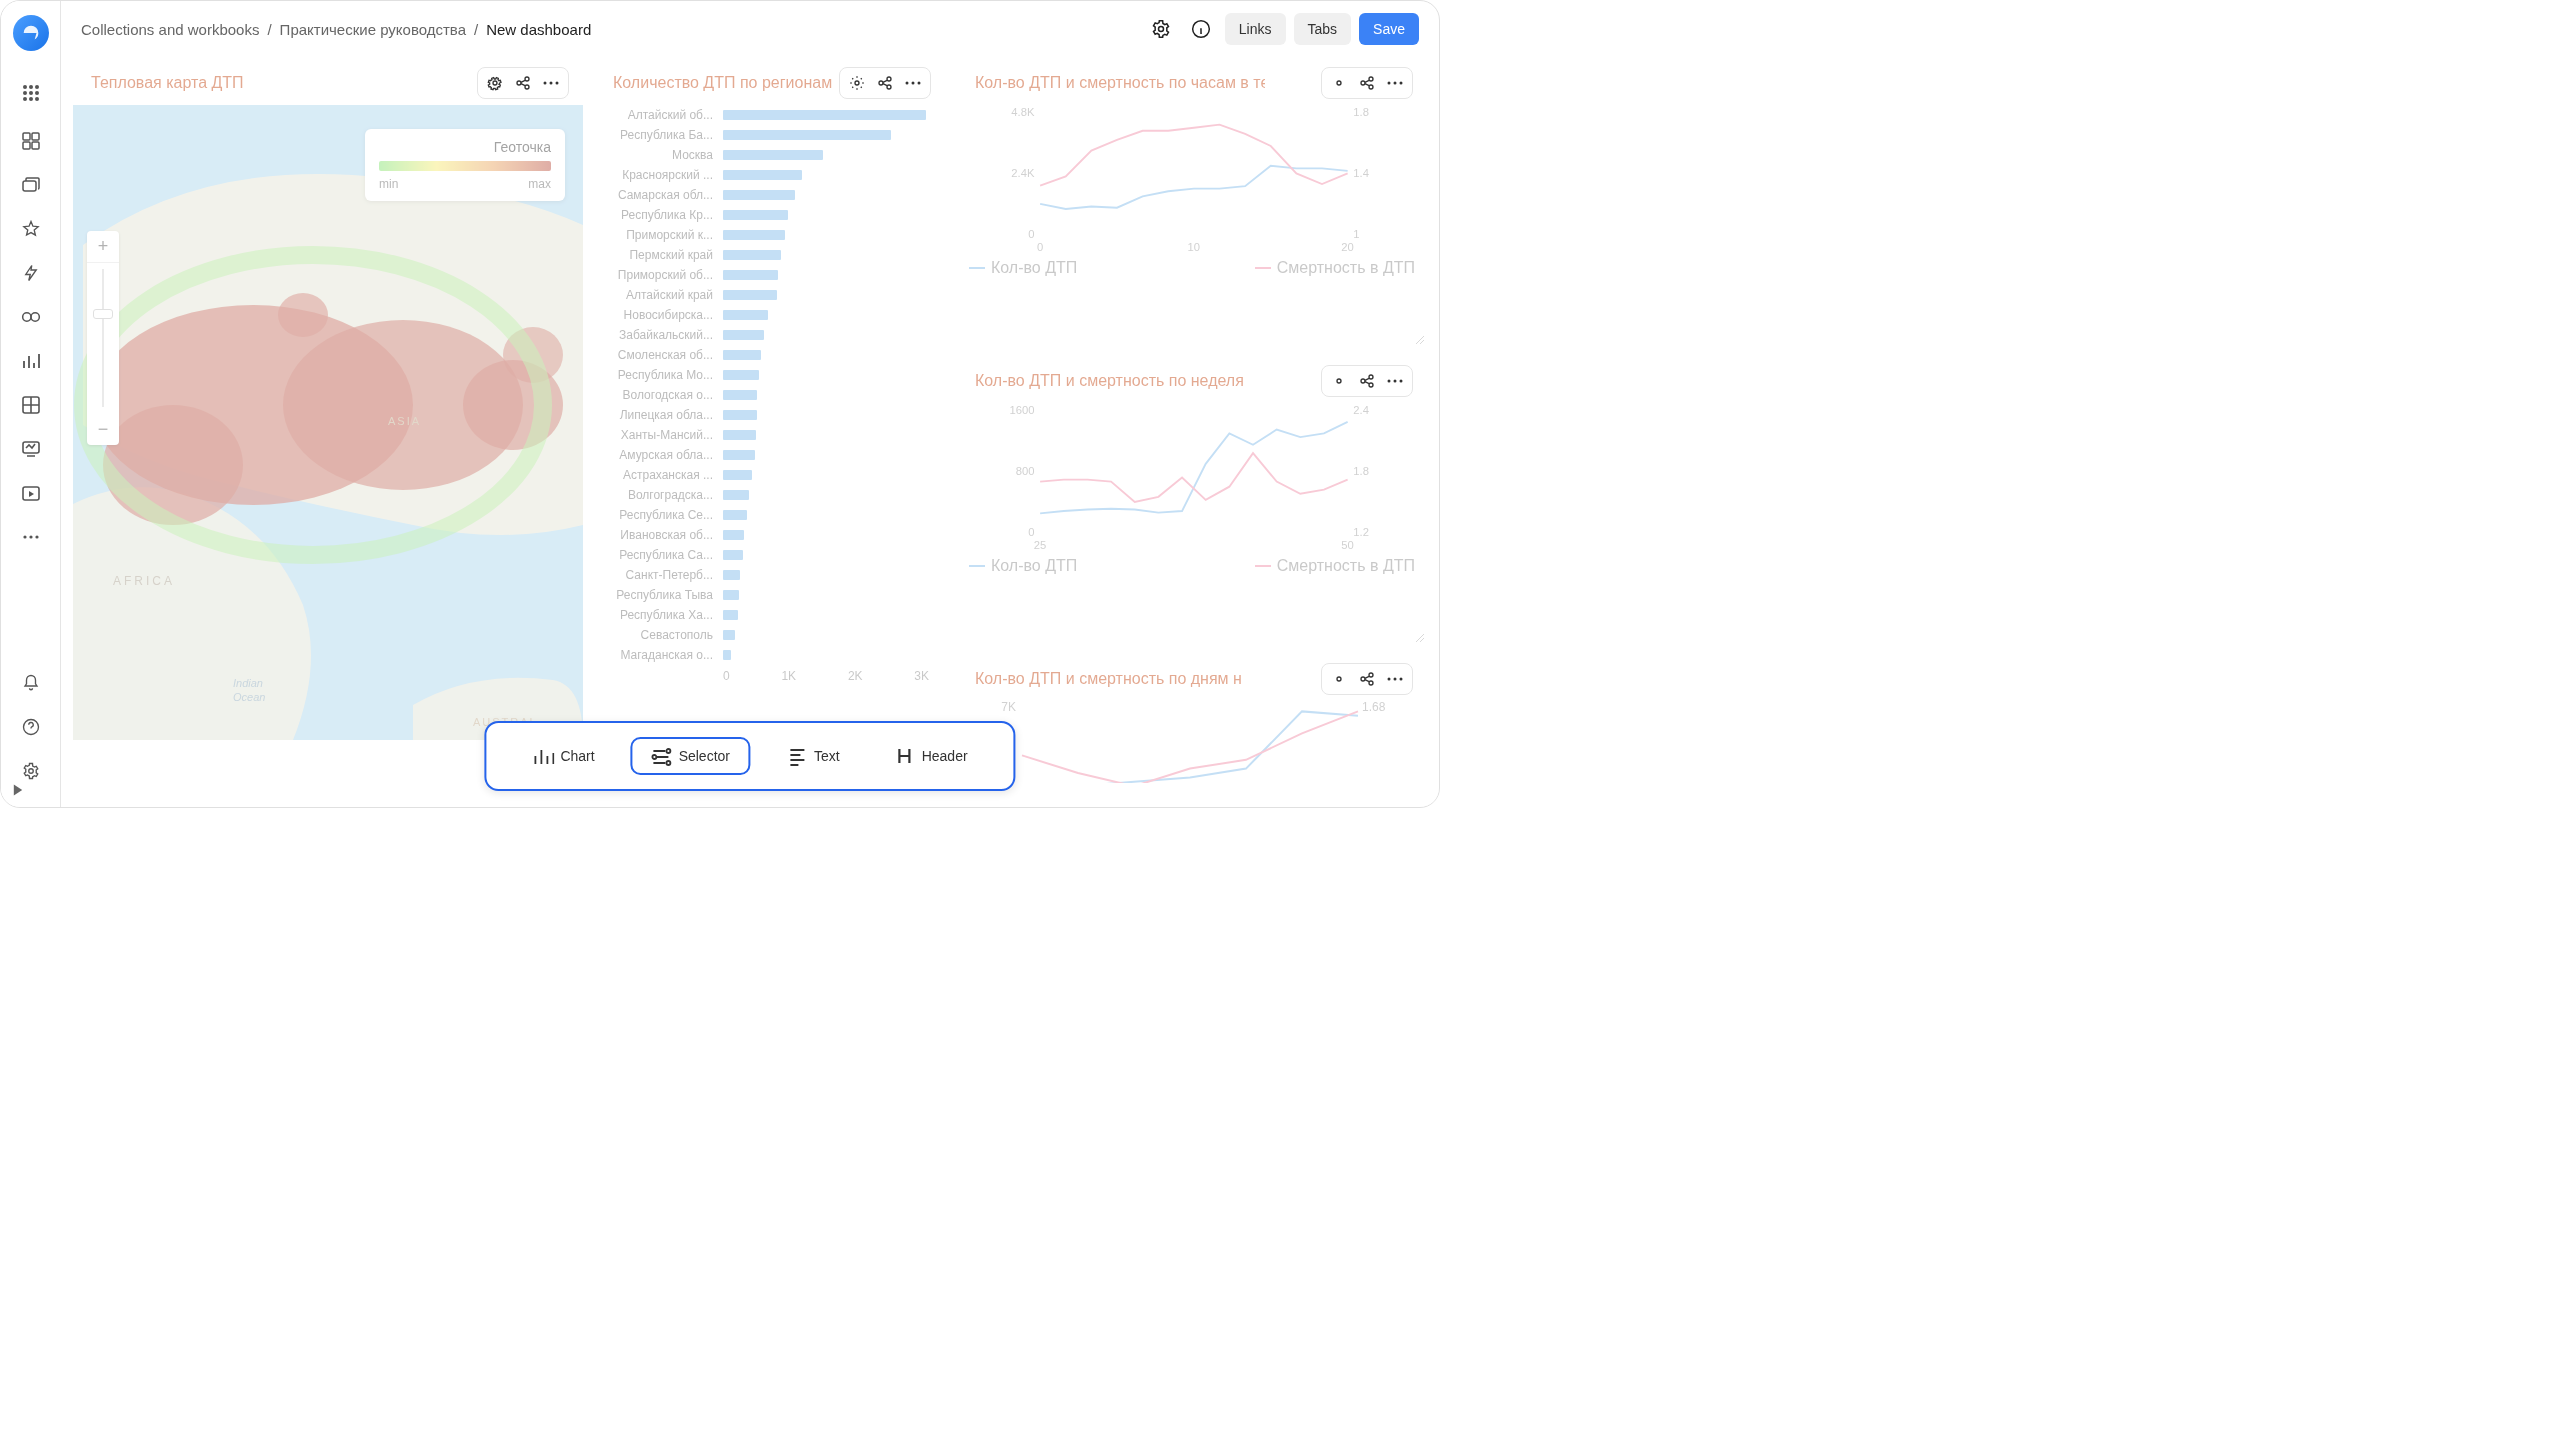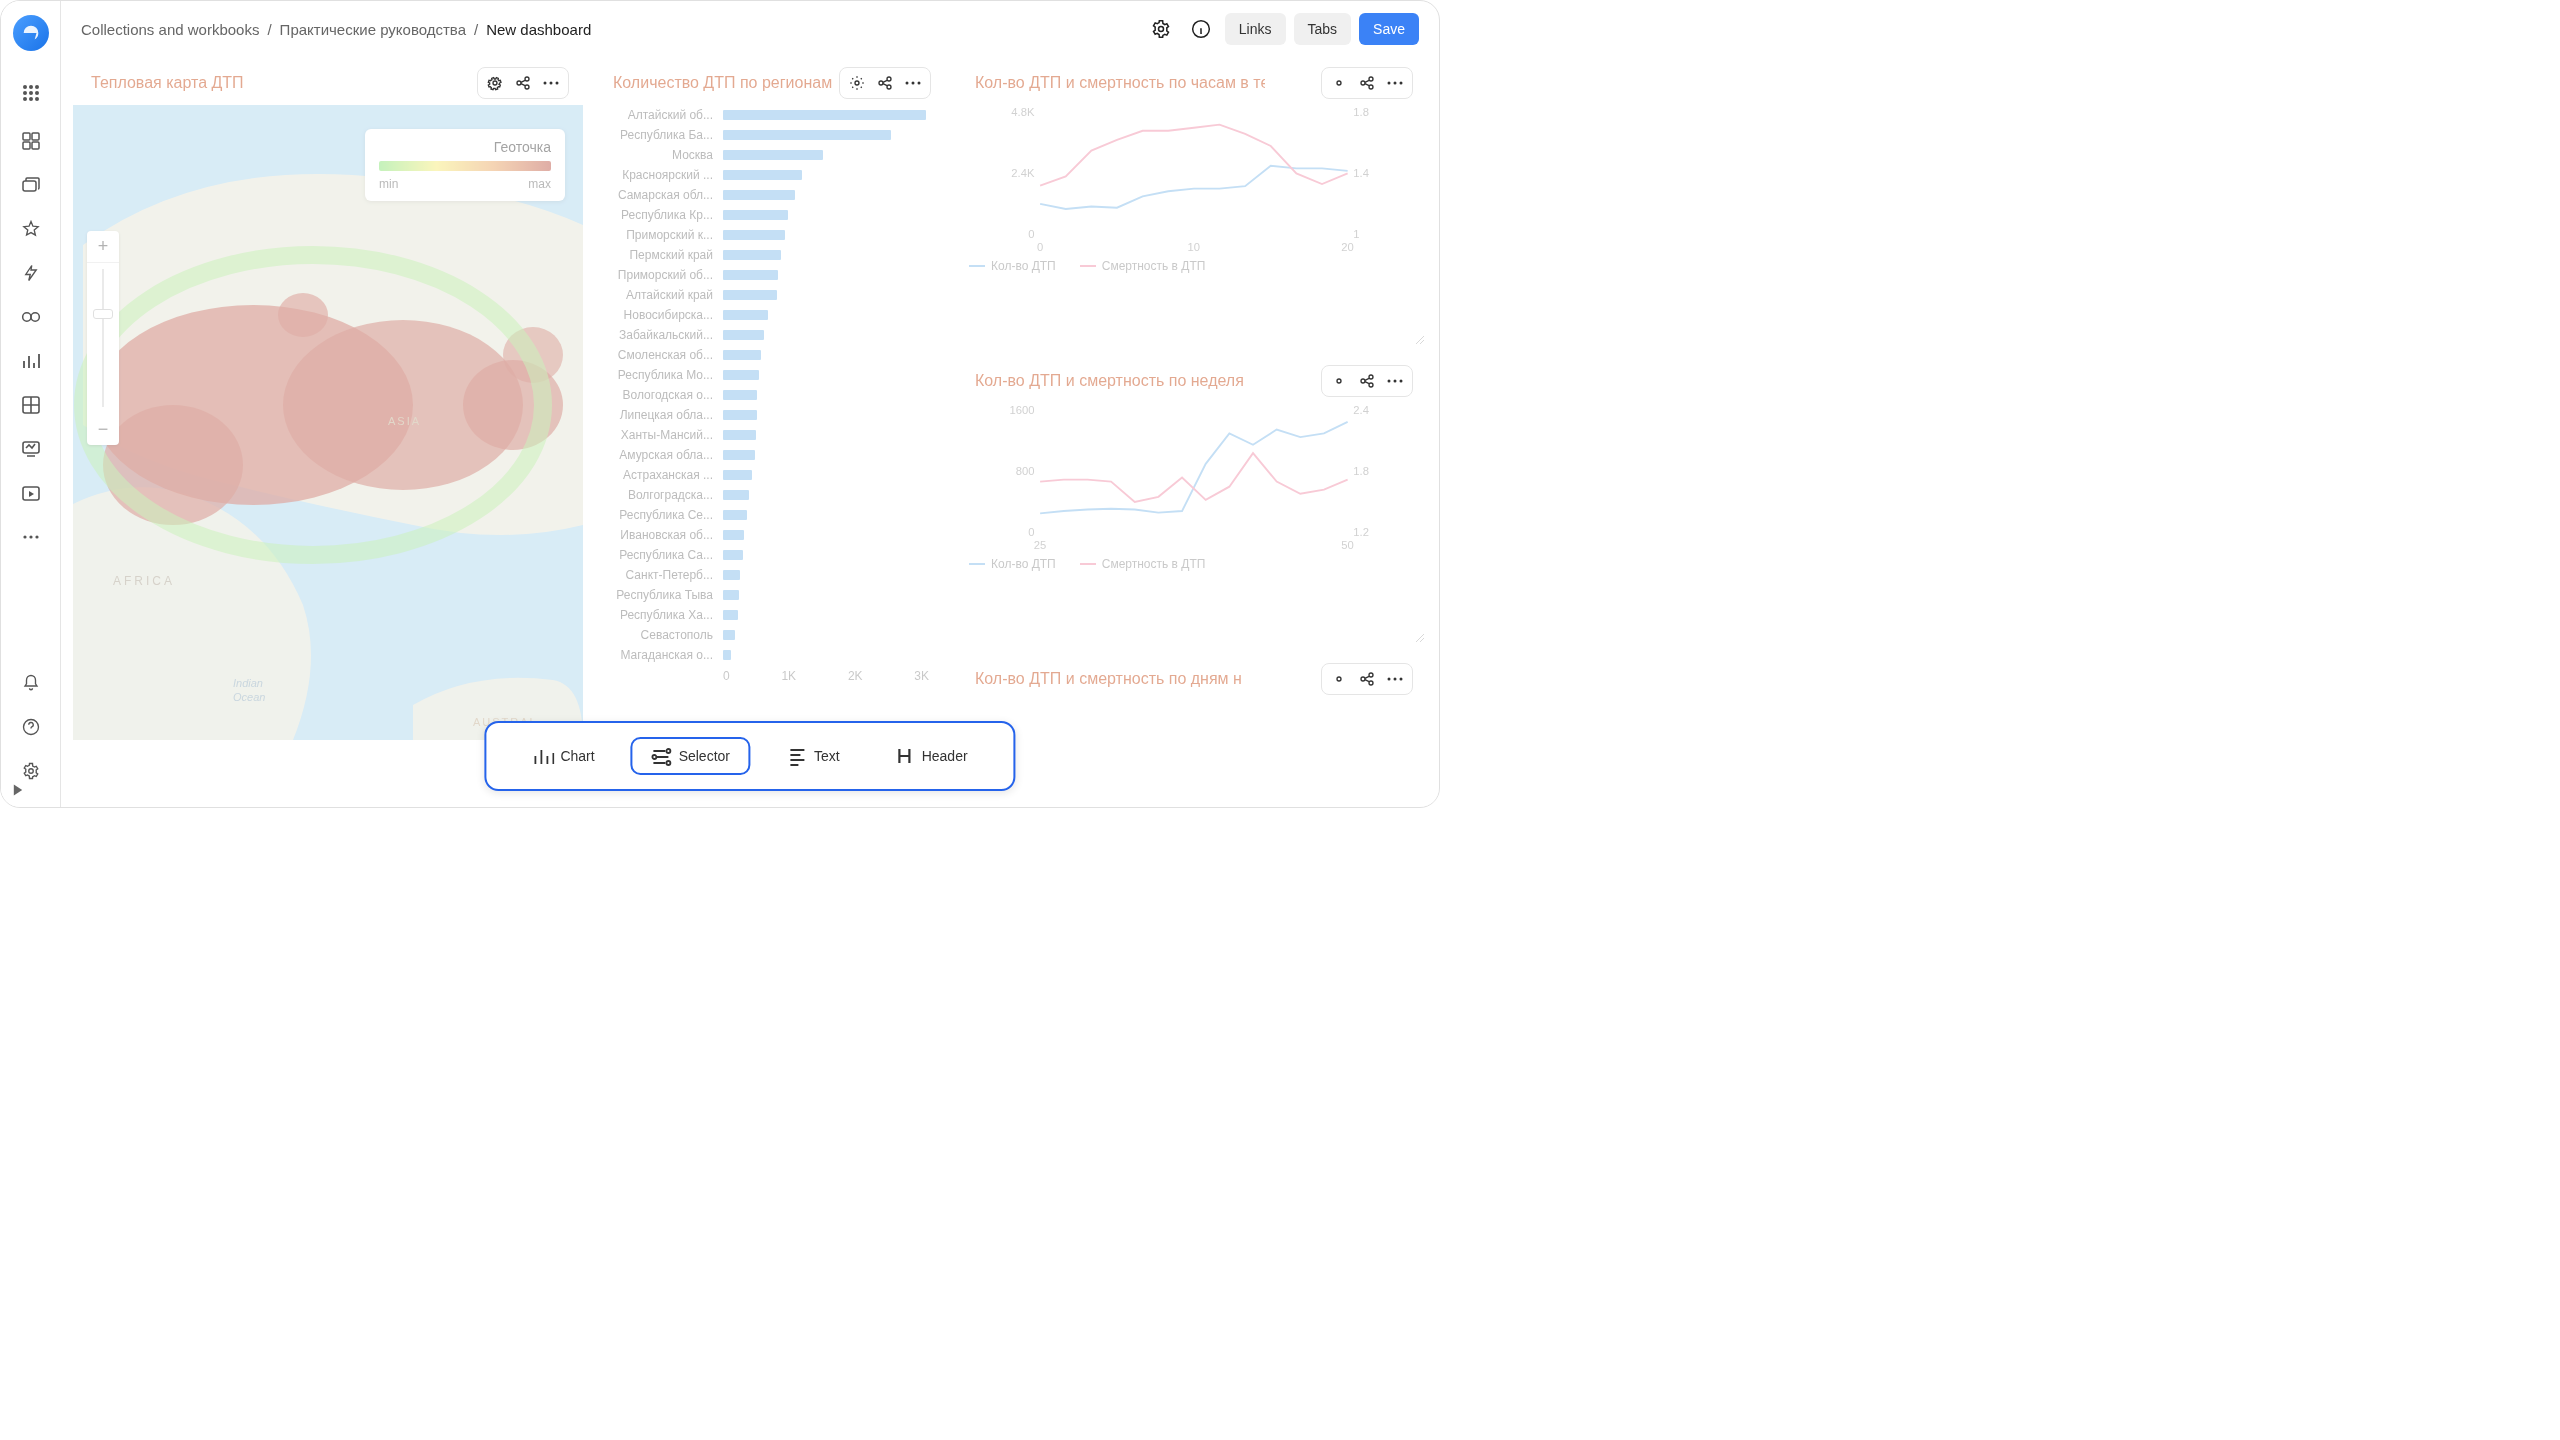--- a/index.html
+++ b/index.html
@@ -46,21 +46,21 @@
 .bar-panel { height: 100%; }
 .bar-body { padding: 0 16px 8px 8px; height: 640px; display: flex; flex-direction: column; }
 .bar-row { display: flex; align-items: center; height: 20px; }
 .bar-lbl { width: 120px; text-align: right; padding-right: 10px; font-size: 12px; color: #6a6a6a; white-space: nowrap; overflow: hidden; text-overflow: ellipsis; }
 .bar-track { flex: 1; position: relative; }
 .bar-fill { height: 10px; background: #7db8e8; border-radius: 1px; }
 .bar-axis { margin-left: 120px; display: flex; justify-content: space-between; font-size: 12px; color: #888; padding-top: 4px; }
 .line-panel { height: 290px; }
 .line-body { padding: 0 12px 8px 12px; height: 228px; }
 .line-svg { width: 100%; height: 150px; }
-.line-legend { display: flex; justify-content: flex-start; gap: 24px; font-size: 12px; color: #888; margin-top: 4px; }
+.line-legend { display: flex; justify-content: space-between; gap: 24px; font-size: 16px; color: #888; margin-top: 4px; }
 .line-legend span { display: flex; align-items: center; gap: 6px; }
 .leg-swatch { width: 16px; height: 2px; }
 .axis-lbl { font-size: 12px; fill: #999; }
 .resize-handle { position: absolute; right: 2px; bottom: 2px; width: 10px; height: 10px; }
 .bottom-toolbar { position: absolute; left: 50%; bottom: 16px; transform: translateX(-50%); display: flex; gap: 18px; background: #fff; border: 2px solid #2563eb; border-radius: 14px; padding: 14px 28px; z-index: 10; box-shadow: 0 2px 8px rgba(0,0,0,0.1); }
 .tb-item { display: flex; flex-direction: row; align-items: center; gap: 6px; padding: 6px 18px; border-radius: 10px; cursor: pointer; }
 .tb-item.active { border: 2px solid #2563eb; }
 .tb-label { font-size: 14px; color: #333; }
 svg { display: block; }
 </style>
@@ -611,20 +611,30 @@
                 </div>
               <div class="ic">
                   <svg width="16" height="4" viewBox="0 0 16 4">
                     <circle cx="2" cy="2" r="1.5" fill="#333"></circle>
                     <circle cx="8" cy="2" r="1.5" fill="#333"></circle>
                     <circle cx="14" cy="2" r="1.5" fill="#333"></circle>
                   </svg>
                 </div>
             </div>
           </div>
+          <div style="padding:0 12px">
+            <svg id="line-days-svg" width="100%" height="100" viewBox="0 0 400 100">
+                <text class="axis-lbl" x="24" y="10" text-anchor="end">7K</text>
+                <text class="axis-lbl" x="24" y="98" text-anchor="end">5K</text>
+                <text class="axis-lbl" x="370" y="10" text-anchor="start">1.68</text>
+                <text class="axis-lbl" x="370" y="98" text-anchor="start">1.56</text>
+                <path d="M30 89.6 L86 85.2 L142 80.8 L198 76.4 L254 67.6 L310 10.400000000000004 L366 14.799999999999997" fill="none" stroke="#7db8e8" stroke-width="2"></path>
+                <path d="M30 54.399999999999956 L86 71.99999999999999 L142 85.19999999999999 L198 67.59999999999998 L254 58.79999999999996 L310 32.400000000000034 L366 10.400000000000004" fill="none" stroke="#ef8aa4" stroke-width="2"></path>
+              </svg>
+          </div>
         </div>
       </div>
 
       <div class="bottom-toolbar">
         <div class="tb-item">
           <svg width="22" height="22" viewBox="0 0 22 22" fill="none" stroke="#333" stroke-width="1.8">
               <path d="M3 19V11M9 19V5M15 19v-8M21 19V8"></path>
             </svg>
           <span class="tb-label">Chart</span>
         </div>

